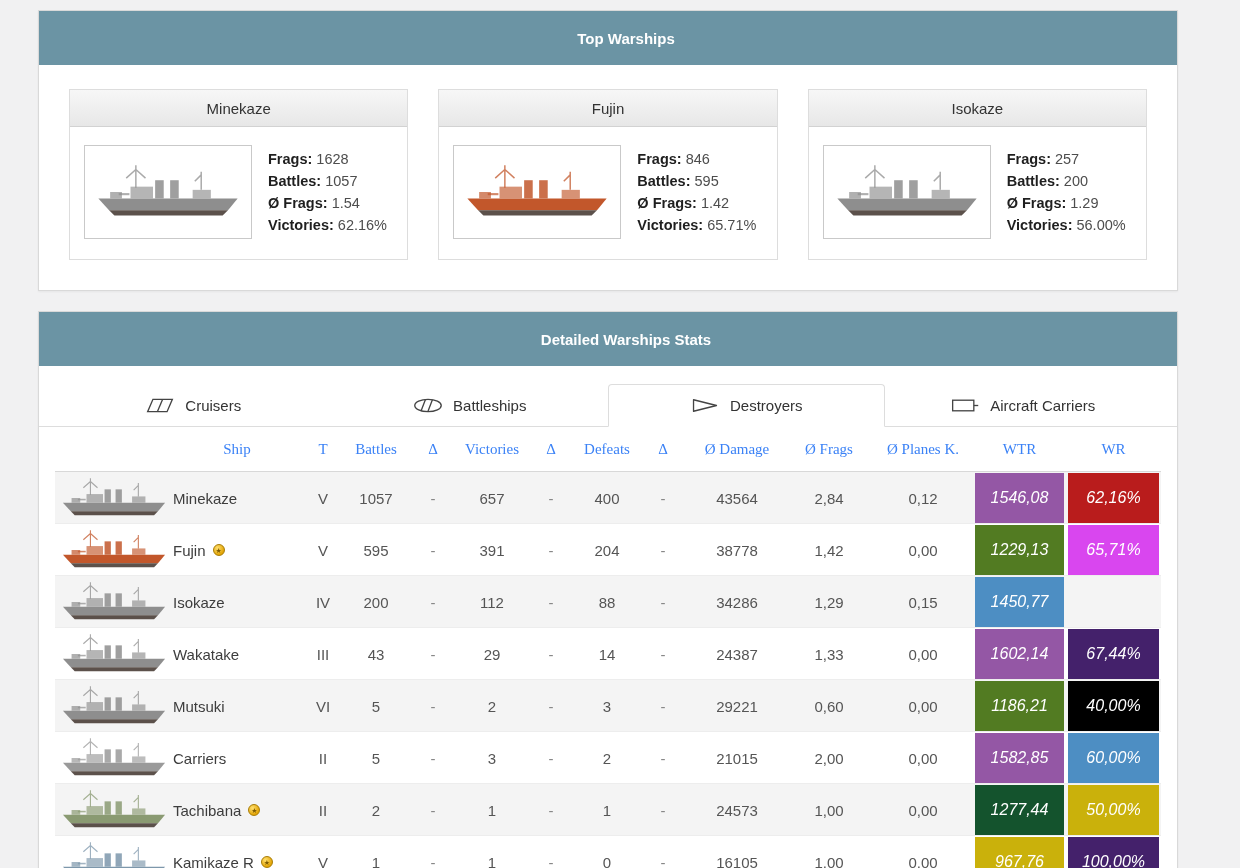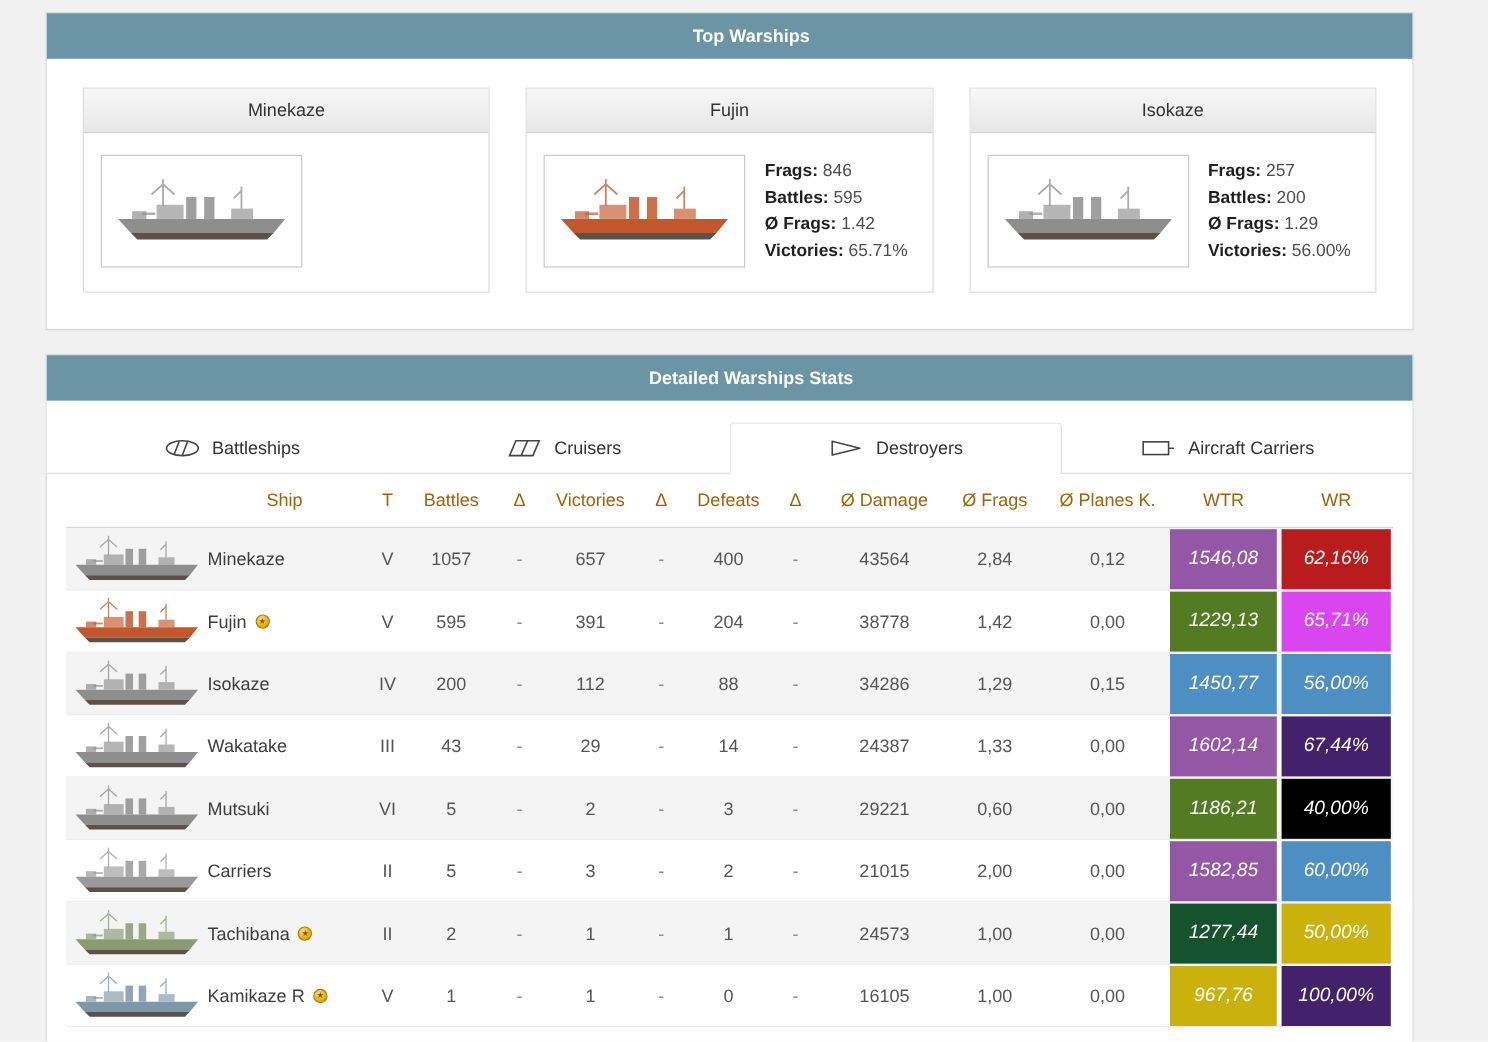--- a/index.html
+++ b/index.html
@@ -6,21 +6,21 @@
   html, body { width: 1240px; height: 868px; overflow: hidden; }
   body {
     background: #f1f1f2;
     font-family: "Liberation Sans", "DejaVu Sans", sans-serif;
     position: relative;
   }
   .page { position: absolute; left: 38px; top: 10px; width: 1140px; }
 
   .panel { background: #fff; border: 1px solid #d9d9d9; box-shadow: 0 1px 2px rgba(0,0,0,0.05); }
   .panel-header {
-    height: 38px; background: var(--header-bg, #6b94a4); color: #fff;
+    height: 54px; background: var(--header-bg, #6b94a4); color: #fff;
     font-size: 15px; font-weight: bold;
     display: flex; align-items: center; justify-content: center; padding-left: 36px;
   }
 
   
   .cards { display: flex; gap: 30px; padding: 24px 30px 30px; }
   .card { flex: 1; border: 1px solid #ddd; background: #fff; }
   .card-header {
     height: 37px; background: linear-gradient(#f7f7f7, #e7e7e7);
     border-bottom: 1px solid #d2d2d2;
@@ -47,21 +47,21 @@
   }
   .tab.active { background: #fff; border-color: #ddd; border-bottom-color: #fff; }
   .tab svg { width: 30px; height: 17px; color: #444; flex: none; }
 
   .table { padding: 0 16px; }
   .grid-row {
     display: grid;
     grid-template-columns: 118px 128px 44px 62px 52px 66px 52px 60px 52px 96px 88px 100px 93px 95px;
     align-items: center;
   }
-  .thead { height: 45px; font-size: 15px; color: #a16207; border-bottom: 1px solid #d8d8d8; }
+  .thead { height: 45px; font-size: 15px; color: #3b82f6; border-bottom: 1px solid #d8d8d8; font-family: Liberation Serif, serif; }
   .hcell { text-align: center; }
   .trow { height: 52px; font-size: 15px; color: #555; border-bottom: 1px solid #ededed; }
   .tbody > div:nth-of-type(odd) { background: #f4f4f4; }
   .cell { text-align: center; }
   .c-img { display: flex; justify-content: center; align-items: center; height: 52px; }
   .c-img svg { width: 110px; height: 48px; }
   .c-name { text-align: left; color: #3d3d3d; display: flex; align-items: center; gap: 7px; }
   .c-delta { color: #888; }
   .c-badge { align-self: stretch; display: flex; align-items: center; padding: 1px 2px; font-style: italic; }
   .badge {
@@ -122,20 +122,26 @@
     <div class="cards">
 
         <div class="card">
           <div class="card-header">Minekaze</div>
           <div class="card-body">
             <div class="ship-box" style="color: rgb(142, 142, 142);">
               <svg>
                 <use href="#sym-ship"></use>
               </svg>
             </div>
+            <div class="stats">
+              <div class="stat-line"><span class="stat-label">Frags:</span><span class="stat-value">1628</span></div>
+              <div class="stat-line"><span class="stat-label">Battles:</span><span class="stat-value">1057</span></div>
+              <div class="stat-line"><span class="stat-label">Ø Frags:</span><span class="stat-value">1.54</span></div>
+              <div class="stat-line"><span class="stat-label">Victories:</span><span class="stat-value">62.16%</span></div>
+            </div>
           </div>
         </div>
 
         <div class="card">
           <div class="card-header">Fujin</div>
           <div class="card-body">
             <div class="ship-box" style="color: rgb(194, 87, 43);">
               <svg>
                 <use href="#sym-ship"></use>
               </svg>
@@ -170,30 +176,30 @@
 
   <section class="panel detailed">
     <div class="panel-header">
       <span>Detailed Warships Stats</span>
     </div>
 
     <div class="tabs">
 
         <div class="tab">
           <svg>
+            <use href="#icon-cruiser"></use>
+          </svg>
+          <span class="tab-label">Cruisers</span>
+        </div>
+
+        <div class="tab">
+          <svg>
             <use href="#icon-battleship"></use>
           </svg>
           <span class="tab-label">Battleships</span>
-        </div>
-
-        <div class="tab">
-          <svg>
-            <use href="#icon-cruiser"></use>
-          </svg>
-          <span class="tab-label">Cruisers</span>
         </div>
 
         <div class="tab active">
           <svg>
             <use href="#icon-destroyer"></use>
           </svg>
           <span class="tab-label">Destroyers</span>
         </div>
 
         <div class="tab">
@@ -309,23 +315,20 @@
             <div class="cell">112</div>
             <div class="cell c-delta">-</div>
             <div class="cell">88</div>
             <div class="cell c-delta">-</div>
             <div class="cell">34286</div>
             <div class="cell">1,29</div>
             <div class="cell">0,15</div>
             <div class="cell c-badge">
               <span class="badge" style="background-color: rgb(77, 142, 195); text-align: center;">1450,77</span>
             </div>
-            <div class="cell c-badge">
-              <span class="badge" style="background-color: rgb(77, 142, 195);">56,00%</span>
-            </div>
           </div>
 
           <div class="trow grid-row">
             <div class="cell c-img" style="color: rgb(142, 142, 142);">
               <svg>
                 <use href="#sym-ship"></use>
               </svg>
             </div>
             <div class="cell c-name">
               <span>Wakatake</span>

